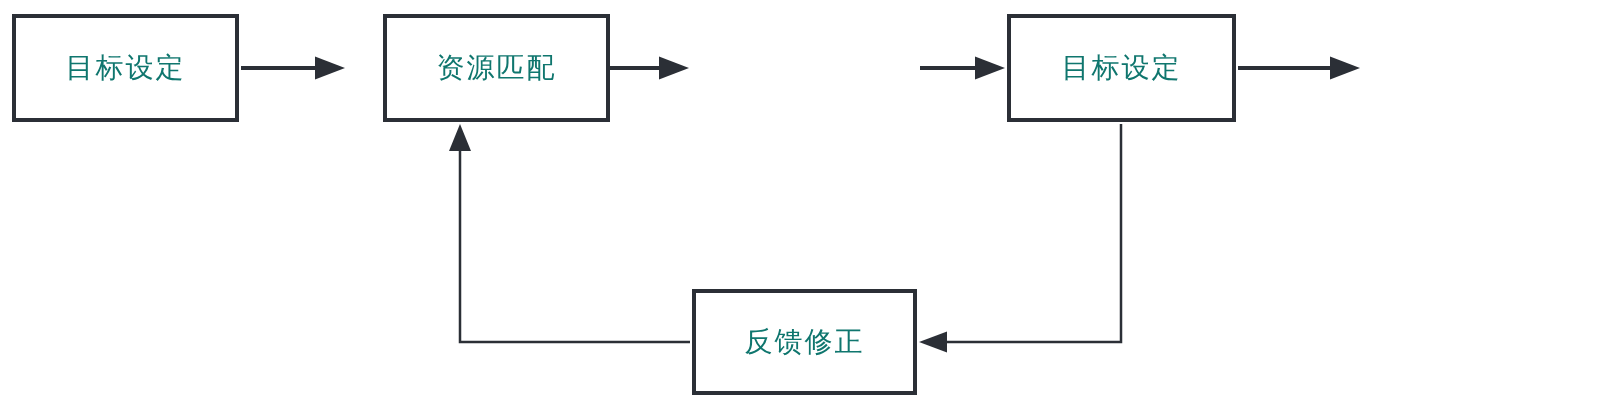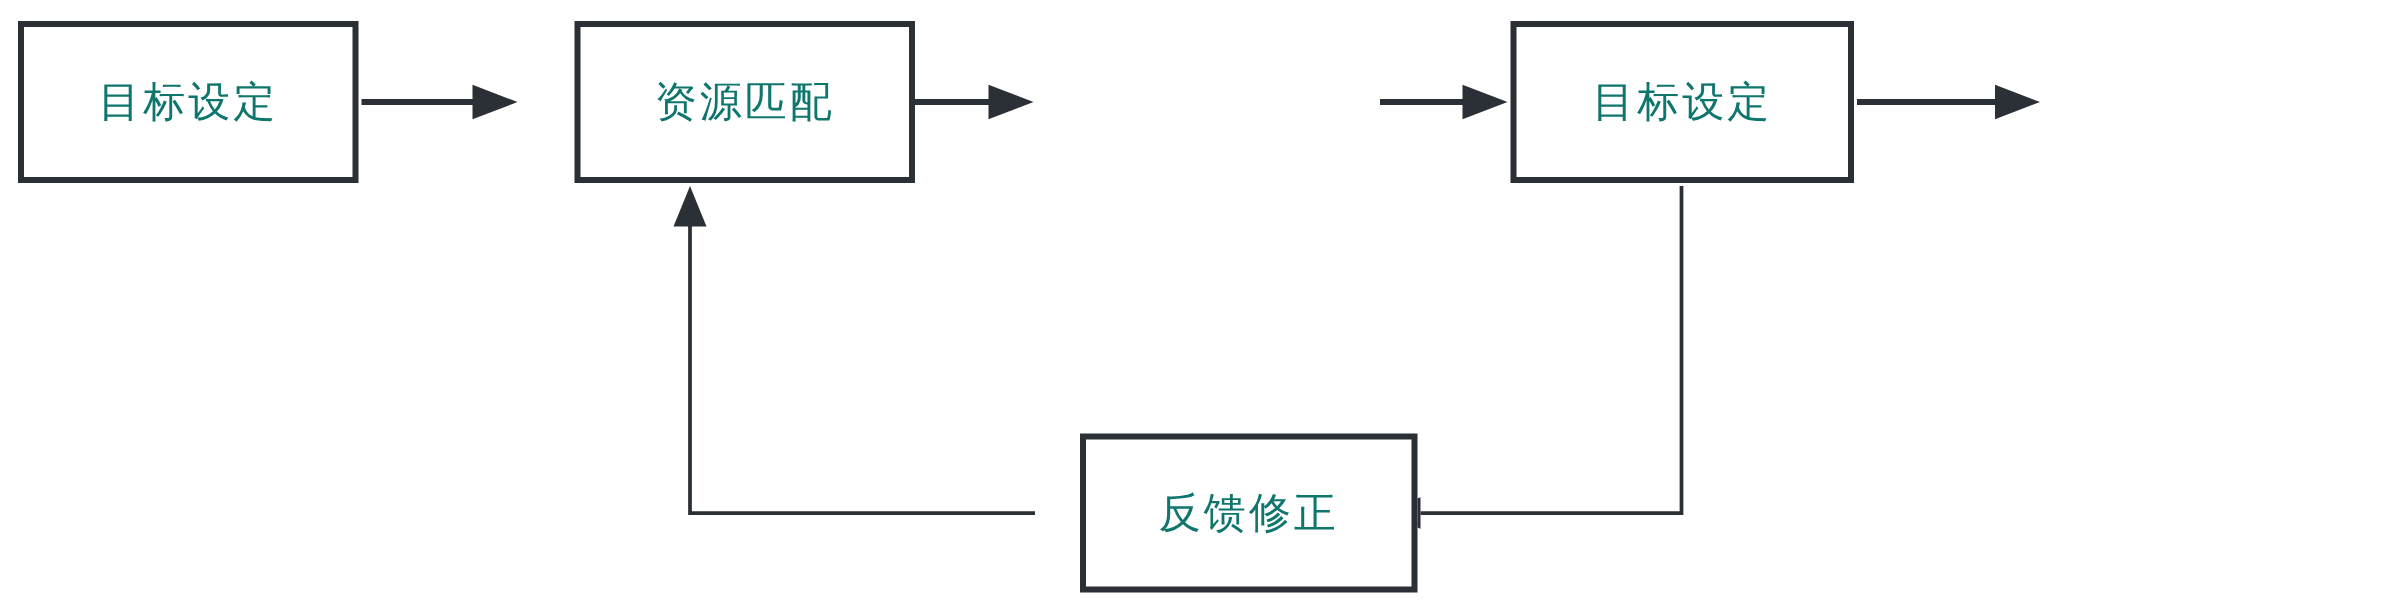--- a/index.html
+++ b/index.html
@@ -33,21 +33,21 @@
     font-size: 28px;
     color: #0f766e;
     letter-spacing: 2px;
     white-space: nowrap;
   }
   .n-goal       { left: 12px;   top: 14px;  width: 227px; height: 108px; }
   .n-resource   { left: 347px;  top: 14px;  width: 227px; height: 108px; margin-left: 36px; }
   .n-classroom  { left: 691px;  top: 14px;  width: 227px; height: 108px; }
   .n-assessment { left: 1007px; top: 14px;  width: 229px; height: 108px; }
   .n-optimize   { left: 1362px; top: 14px;  width: 229px; height: 108px; }
-  .n-feedback   { left: 720px;  top: 289px; width: 225px; height: 106px; }
+  .n-feedback   { left: 692px;  top: 289px; width: 225px; height: 106px; }
 </style>
 </head>
 <body>
 
 <div class="canvas">
 
   <svg class="wires" width="1600" height="409" viewBox="0 0 1600 409">
     <g stroke="#2b2f36" fill="#2b2f36">
       <g>
         <line x1="241" y1="68" x2="319" y2="68" stroke-width="4"></line>

